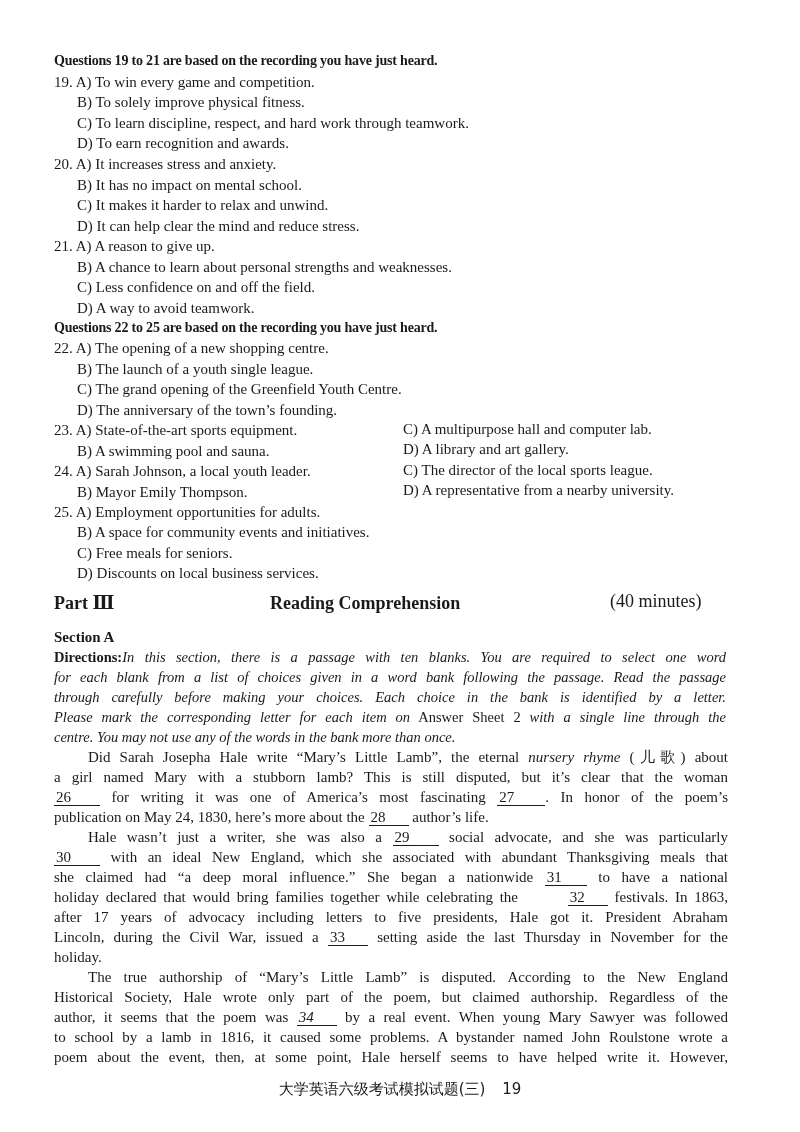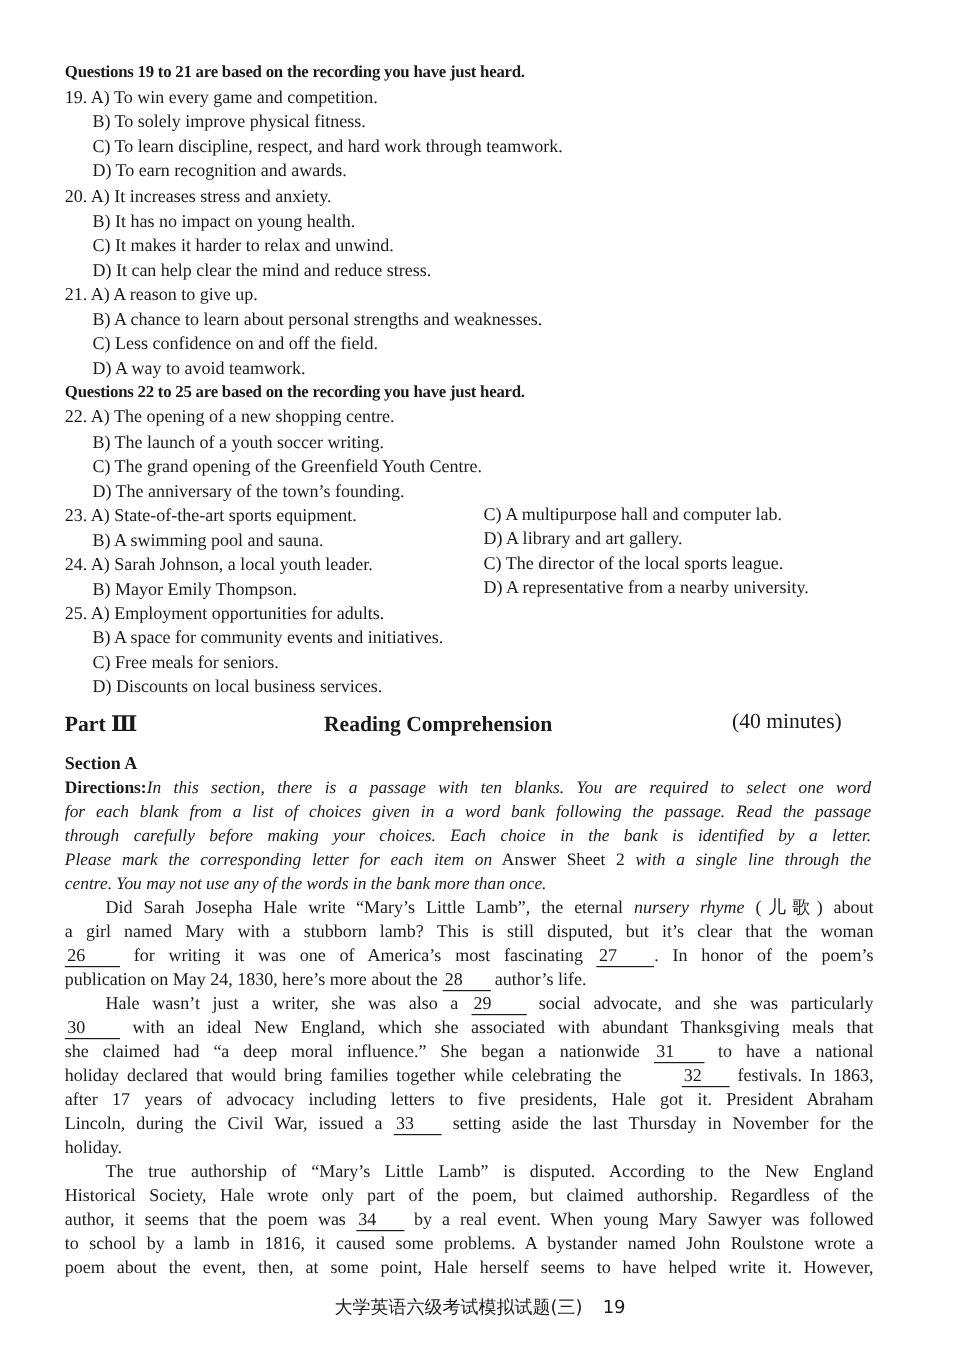--- a/index.html
+++ b/index.html
@@ -28,33 +28,33 @@
 <div class="page">
 
   <div class="line bold-head" style="left:54px;top:51px;">Questions 19 to 21 are based on the recording you have just heard.</div>
 
   <div class="opt" style="left:54px;top:72px;"><span>19.</span> <span>A)</span> <span>To win every game and competition.</span></div>
   <div class="opt" style="left:77px;top:92px;"><span>B)</span> <span>To solely improve physical fitness.</span></div>
   <div class="opt" style="left:77px;top:113px;"><span>C)</span> <span>To learn discipline, respect, and hard work through teamwork.</span></div>
   <div class="opt" style="left:77px;top:133px;"><span>D)</span> <span>To earn recognition and awards.</span></div>
 
   <div class="opt" style="left:54px;top:154px;"><span>20.</span> <span>A)</span> <span>It increases stress and anxiety.</span></div>
-  <div class="opt" style="left:77px;top:175px;"><span>B)</span> <span>It has no impact on young health.</span></div>
+  <div class="opt" style="left:77px;top:175px;"><span>B)</span> <span>It has no impact on mental school.</span></div>
   <div class="opt" style="left:77px;top:195px;"><span>C)</span> <span>It makes it harder to relax and unwind.</span></div>
   <div class="opt" style="left:77px;top:216px;"><span>D)</span> <span>It can help clear the mind and reduce stress.</span></div>
 
   <div class="opt" style="left:54px;top:236px;"><span>21.</span> <span>A)</span> <span>A reason to give up.</span></div>
   <div class="opt" style="left:77px;top:257px;"><span>B)</span> <span>A chance to learn about personal strengths and weaknesses.</span></div>
   <div class="opt" style="left:77px;top:277px;"><span>C)</span> <span>Less confidence on and off the field.</span></div>
   <div class="opt" style="left:77px;top:298px;"><span>D)</span> <span>A way to avoid teamwork.</span></div>
 
   <div class="line bold-head" style="left:54px;top:318px;">Questions 22 to 25 are based on the recording you have just heard.</div>
 
   <div class="opt" style="left:54px;top:338px;"><span>22.</span> <span>A)</span> <span>The opening of a new shopping centre.</span></div>
-  <div class="opt" style="left:77px;top:359px;"><span>B)</span> <span>The launch of a youth soccer writing.</span></div>
+  <div class="opt" style="left:77px;top:359px;"><span>B)</span> <span>The launch of a youth single league.</span></div>
   <div class="opt" style="left:77px;top:379px;"><span>C)</span> <span>The grand opening of the Greenfield Youth Centre.</span></div>
   <div class="opt" style="left:77px;top:400px;"><span>D)</span> <span>The anniversary of the town’s founding.</span></div>
 
   <div class="opt" style="left:54px;top:420px;"><span>23.</span> <span>A)</span> <span>State-of-the-art sports equipment.</span></div>
   <div class="opt" style="left:403px;top:419px;"><span>C)</span> <span>A multipurpose hall and computer lab.</span></div>
   <div class="opt" style="left:77px;top:441px;"><span>B)</span> <span>A swimming pool and sauna.</span></div>
   <div class="opt" style="left:403px;top:439px;"><span>D)</span> <span>A library and art gallery.</span></div>
 
   <div class="opt" style="left:54px;top:461px;"><span>24.</span> <span>A)</span> <span>Sarah Johnson, a local youth leader.</span></div>
   <div class="opt" style="left:403px;top:460px;"><span>C)</span> <span>The director of the local sports league.</span></div>
@@ -86,21 +86,21 @@
   <div class="para" style="top:827px;padding-left:34px;width:640px;"><span>Hale wasn’t just a writer, she was also a </span><span class="blank" style="width:42px;">29</span><span> social advocate, and she was particularly</span></div>
   <div class="para" style="top:847px;"><span class="blank" style="width:42px;">30</span><span> with an ideal New England, which she associated with abundant Thanksgiving meals that</span></div>
   <div class="para" style="top:867px;"><span>she claimed had “a deep moral influence.” She began a nationwide </span><span class="blank" style="width:38px;">31</span><span> to have a national</span></div>
   <div class="para" style="top:887px;"><span>holiday declared that would bring families together while celebrating the </span><span class="blank" style="width:36px;margin-left:43px;">32</span><span> festivals. In 1863,</span></div>
   <div class="para" style="top:907px;">after 17 years of advocacy including letters to five presidents, Hale got it. President Abraham</div>
   <div class="para" style="top:927px;"><span>Lincoln, during the Civil War, issued a </span><span class="blank" style="width:36px;">33</span><span> setting aside the last Thursday in November for the</span></div>
   <div class="para last" style="top:947px;">holiday.</div>
 
   <div class="para" style="top:967px;padding-left:34px;width:640px;">The true authorship of “Mary’s Little Lamb” is disputed. According to the New England</div>
   <div class="para" style="top:987px;">Historical Society, Hale wrote only part of the poem, but claimed authorship. Regardless of the</div>
-  <div class="para" style="top:1007px;"><span>author, it seems that the poem was </span><span class="blank" style="width:36px;">34</span><span> by a real event. When young Mary Sawyer was followed</span></div>
+  <div class="para" style="top:1007px;"><span>author, it seems that the poem was </span><span class="blank" style="width:36px;font-style:italic;">34</span><span> by a real event. When young Mary Sawyer was followed</span></div>
   <div class="para" style="top:1027px;">to school by a lamb in 1816, it caused some problems. A bystander named John Roulstone wrote a</div>
   <div class="para" style="top:1047px;">poem about the event, then, at some point, Hale herself seems to have helped write it. However,</div>
 
   <div class="footer">
     <span>大学英语六级考试模拟试题(三)</span>
     <span>19</span>
   </div>
 </div>
 
 </body></html>

